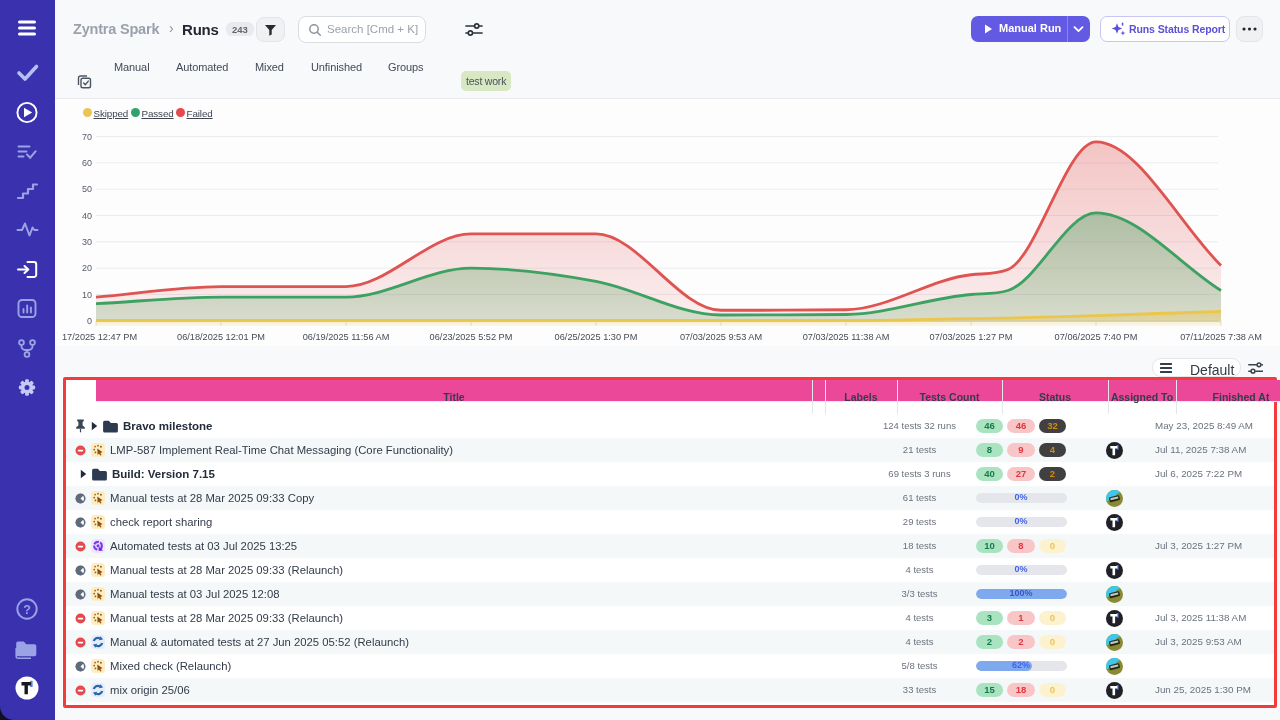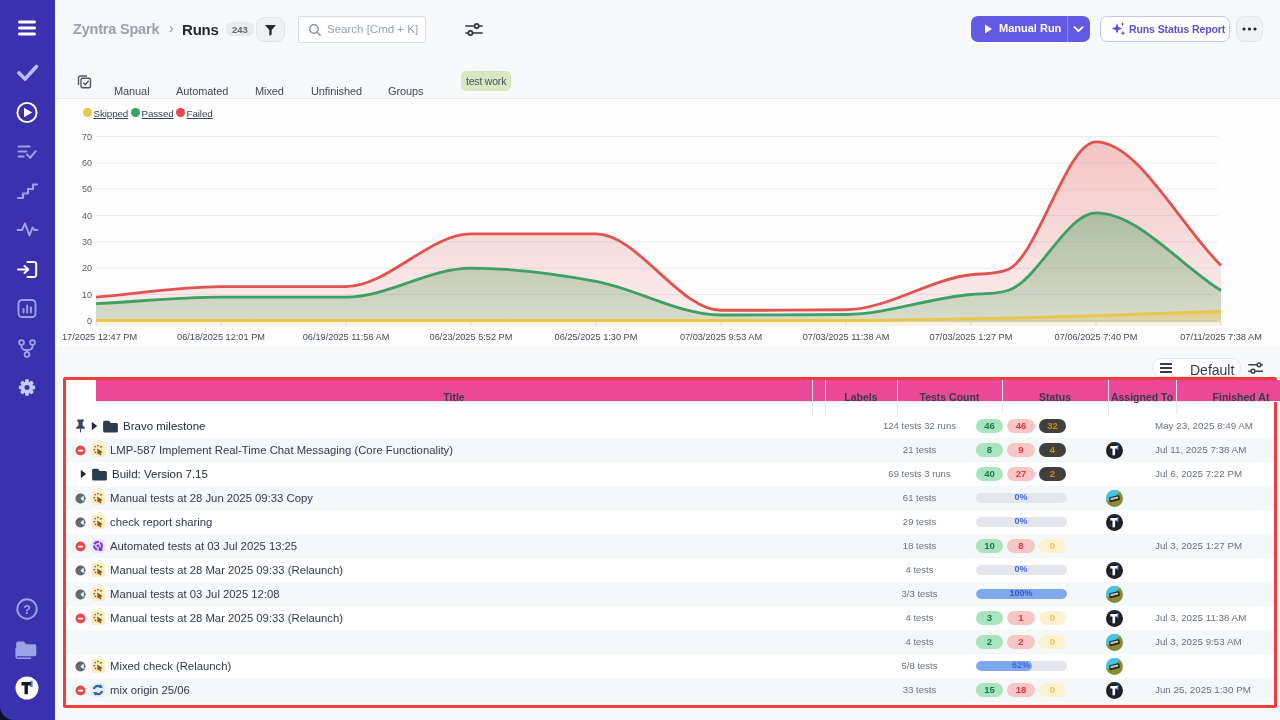--- a/index.html
+++ b/index.html
@@ -5,50 +5,50 @@
   * { margin:0; padding:0; box-sizing:border-box; }
   html,body { width:1280px; height:720px; overflow:hidden; }
   body { font-family:"Liberation Sans", sans-serif; background:#f8f9fb; position:relative; }
   .abs { position:absolute; }
   
   .crumb1 { left:73px; top:21px; font-size:14.5px; font-weight:700; color:#9ba1ac; letter-spacing:-0.2px; }
   .crumbsep { left:169px; top:20px; font-size:14px; color:#8d93a0; }
   .crumb2 { left:182px; top:21px; font-size:15px; font-weight:700; color:#23272f; letter-spacing:-0.2px; }
   #badge243 { left:226px; top:22px; background:#e8eaed; color:#60676f; font-size:9.5px; font-weight:700; padding:2px 6px 1px; border-radius:6px; }
   #btn-filter { left:256px; top:17px; width:29px; height:25px; background:#eff1f3; border:1px solid #e1e4e8; border-radius:8px; }
-  #searchbox { left:298px; top:16px; width:128px; height:27px; background:#fff; border:1px solid #d9dde2; border-radius:2px; }
+  #searchbox { left:298px; top:16px; width:128px; height:27px; background:#fff; border:1px solid #d9dde2; border-radius:8px; }
   #searchbox span { position:absolute; left:28px; top:6px; font-size:11.5px; color:#9aa1ad; }
   
   #btn-run { left:971px; top:16px; width:119px; height:26px; background:#635ae3; border-radius:7px; color:#fff; font-size:11px; font-weight:700; }
   #btn-run .lbl { position:absolute; left:28px; top:6px; }
   #btn-run .div { position:absolute; left:96px; top:0; width:1px; height:26px; background:rgba(255,255,255,0.28); }
   #btn-report { left:1100px; top:16px; width:130px; height:26px; background:#fff; border:1.5px solid #c7c5f2; border-radius:7px; color:#5a51d8; font-size:10.5px; font-weight:700; letter-spacing:-0.1px; }
   #btn-report .lbl { position:absolute; left:28px; top:6px; white-space:nowrap; }
   #btn-dots { left:1236px; top:16px; width:27px; height:26px; background:#eff1f3; border:1px solid #e3e5e9; border-radius:8px; }
   
-  .tab { top:85px; font-size:11px; font-weight:500; color:#434a57; letter-spacing:-0.1px; }
+  .tab { top:61px; font-size:11px; font-weight:500; color:#434a57; letter-spacing:-0.1px; }
   #chip-testwork { left:461px; top:71px; background:#d7e8c3; color:#4a515e; font-size:10.5px; font-weight:500; padding:4px 5px; border-radius:5px; letter-spacing:-0.2px; }
   #tabline { left:55px; top:98px; width:1225px; height:1px; background:#e8eaee; }
   #chartpanel { left:55px; top:99px; width:1225px; height:247px; background:#fdfdfe; }
   
   .leg { top:107.5px; font-size:9.8px; color:#3e4450; letter-spacing:-0.1px;text-decoration:underline; }
   .dot { top:108px; width:9px; height:9px; border-radius:50%; }
   
   #btn-dview { left:1152px; top:358px; width:89px; height:19px; background:#fff; border:1px solid #e4e6ea; border-radius:9px; }
   #btn-dview span { position:absolute; left:24px; top:3px; font-size:14px; font-weight:500; color:#333b47;padding-left:13px; }
   
   #tbl { left:63px; top:377px; width:1214px; height:331px; border:3px solid #f23c3c; border-radius:2px; background:#fff; }
   #thead { position:absolute; left:0; top:0; width:100%; height:22px; background:#ec4899; border-bottom:1px solid #e9ebee;margin-left:30px; }
   .th { position:absolute; top:0; height:34px; line-height:34px; text-align:center; font-size:10.5px; font-weight:700; color:#333d4e; }
   .vsep { position:absolute; top:0; width:1px; height:34px; background:#e4e7ea; }
   .row { position:absolute; left:0; width:100%; height:24px; }
   .row.alt { background:#f5f8f9; }
   .cell-title { position:absolute; left:9px; top:0; height:24px; display:flex; align-items:center; }
   .cell-title .txt { font-size:11.3px; color:#323b49; }
-  .cell-title .txt.b { font-weight:400; color:#222c3a; font-size:11.5px; }
+  .cell-title .txt.b { font-weight:700; color:#222c3a; font-size:11.5px; }
   .cell-tests { position:absolute; left:801px; top:0; width:105px; height:24px; line-height:24px; text-align:center; font-size:9.5px; color:#6b727e; }
   .cell-status { position:absolute; left:903px; top:0; width:104px; height:24px; display:flex; align-items:center; justify-content:center; gap:4px; }
   .pill { width:27.5px; height:13.5px; border-radius:7px; font-size:9.5px; font-weight:700; text-align:center; line-height:13.5px; }
   .pg { background:#aae3c0; color:#18794e; }
   .pr { background:#f9c6c8; color:#e0373f; }
   .py { background:#404040; color:#d9880f; }
   .py0 { background:#fdf2cf; color:#edc252; }
   .bar { position:relative; width:91px; height:10px; border-radius:5px; background:#e4e6eb; overflow:hidden; }
   .bar .fill { position:absolute; left:0; top:0; height:10px; background:#7fa9ef; border-radius:5px; }
   .bar-wrap { position:relative; width:91px; height:14px; }
@@ -320,21 +320,21 @@
           <g fill="#a05a12">
             <circle cx="4.1" cy="3.6" r="0.85"></circle>
             <circle cx="7" cy="2.7" r="0.85"></circle>
             <circle cx="9.9" cy="3.7" r="0.95"></circle>
             <circle cx="3.2" cy="6.6" r="0.95"></circle>
             <circle cx="4.4" cy="9.4" r="0.85"></circle>
           </g>
           <path d="M6.3 5.6 L11.6 9.2 L9.3 9.9 L10.6 12 L9.2 12.6 L8 10.6 L6.6 12 Z" fill="#8f4e0d"></path>
         </svg>
         <span style="width:5px"></span>
-        <span class="txt">Manual tests at 28 Jun 2025 09:33 Copy</span>
+        <span class="txt">Manual tests at 28 Mar 2025 09:33 Copy</span>
       </div>
       <div class="cell-tests">61 tests</div>
       <div class="cell-status">
         <div class="bar-wrap">
           <div class="bar" style="margin-top:2px"></div>
           <span class="bar-txt" style="color:#4263eb">0%</span>
         </div>
       </div>
       <div class="cell-av">
         <svg width="17" height="17" viewBox="0 0 17 17" style="flex:none">
@@ -527,20 +527,36 @@
       <div class="cell-av">
         <svg width="17" height="17" viewBox="0 0 17 17" style="flex:none">
           <circle cx="8.5" cy="8.5" r="8.5" fill="#1f2126"></circle>
           <rect x="10.6" y="3.0" width="1.9" height="4.6" fill="#4f7cef"></rect>
           <path d="M4.3 4 h7 v2.6 h-2.2 v6.6 H6.5 V6.6 H4.3 Z" fill="#fff"></path>
         </svg>
       </div>
       <div class="cell-fin">Jul 3, 2025 11:38 AM</div>
     </div>
 <div class="row alt" style="top:250px">
+      <div class="cell-title">
+        <svg width="11" height="11" viewBox="0 0 12 12" style="flex:none">
+          <circle cx="6" cy="6" r="5.4" fill="#e5484d"></circle>
+          <rect x="3" y="5.1" width="6" height="1.9" rx="0.9" fill="#fff"></rect>
+        </svg>
+        <span style="width:5px"></span>
+        <svg width="14" height="14" viewBox="0 0 14 14" style="flex:none">
+          <rect width="14" height="14" rx="4" fill="#e5edfa"></rect>
+          <path d="M2.8 6 A4.4 4.4 0 0 1 8.8 3.2" fill="none" stroke="#2b63a8" stroke-width="2.3"></path>
+          <path d="M9.6 1.2 L12 4.6 L7.8 5.2 Z" fill="#2b63a8"></path>
+          <path d="M11.2 8 A4.4 4.4 0 0 1 5.2 10.8" fill="none" stroke="#2b63a8" stroke-width="2.3"></path>
+          <path d="M4.4 12.8 L2 9.4 L6.2 8.8 Z" fill="#2b63a8"></path>
+        </svg>
+        <span style="width:5px"></span>
+        <span class="txt">Manual &amp; automated tests at 27 Jun 2025 05:52 (Relaunch)</span>
+      </div>
       <div class="cell-tests">4 tests</div>
       <div class="cell-status">
         <span class="pill pg">2</span>
         <span class="pill pr">2</span>
         <span class="pill py0">0</span>
       </div>
       <div class="cell-av">
         <svg width="17" height="17" viewBox="0 0 17 17" style="flex:none">
           <defs>
             <clipPath id="avc">

